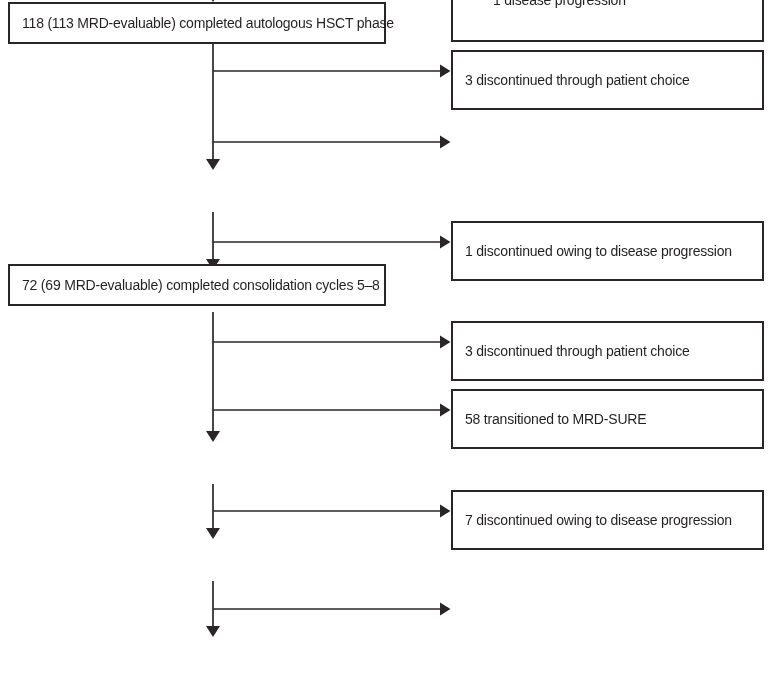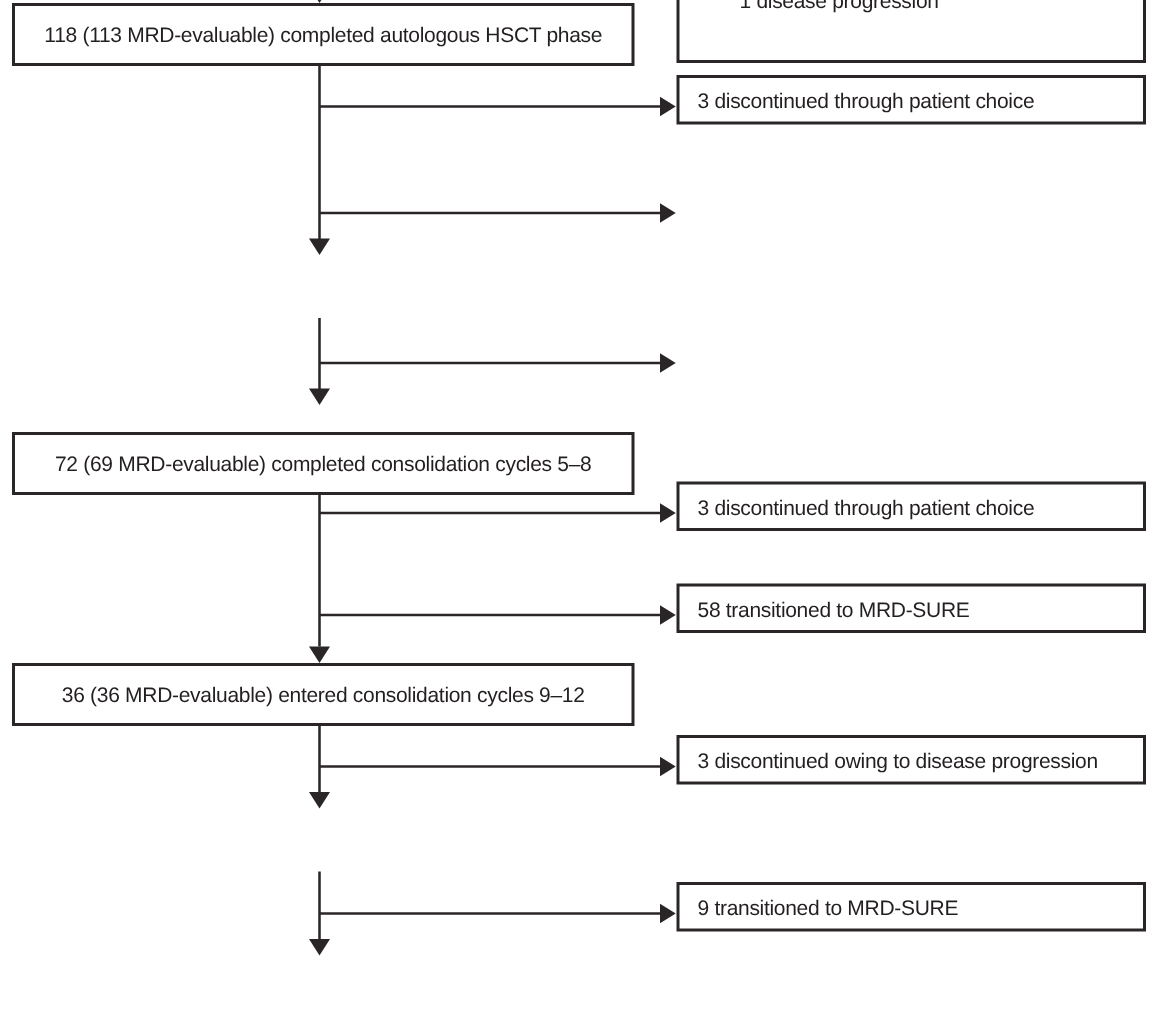--- a/index.html
+++ b/index.html
@@ -29,22 +29,22 @@
     border: 2px solid #2a2627;
     background: #ffffff;
     display: flex;
     align-items: center;
     padding: 0 12px;
     font-size: 14px;
     letter-spacing: -0.2px;
     line-height: 16px;
     white-space: nowrap;
   }
-  .box.main { left: 8px; width: 415px; height: 42px; justify-content: center; }
-  .box.side { left: 451px; width: 313px; height: 33px; }
+  .box.main { left: 8px; width: 378px; height: 42px; }
+  .box.side { left: 451px; width: 313px; height: 60px; }
   .box.partial {
     display: block;
     padding: 0;
     top: -42px;
     height: 84px;
   }
   .partial .frag {
     position: absolute;
     top: 32px;
     left: 40px;
@@ -92,36 +92,33 @@
     </g>
   </svg>
 
   <div class="box side partial">
     <span class="frag">1 disease progression</span>
   </div>
 
   <div class="box main" style="top:2px">
     <span>118 (113 MRD-evaluable) completed autologous HSCT phase</span>
   </div>
-  <div class="box main" style="top:288px">
+  <div class="box main" style="top:264px">
     <span>72 (69 MRD-evaluable) completed consolidation cycles 5–8</span>
-  </div>
-  <div class="box main" style="top:442px">
-    <span>36 (36 MRD-evaluable) entered consolidation cycles 9–12</span>
   </div>
 
   <div class="box side" style="top:50px">
     <span>3 discontinued through patient choice</span>
+  </div>
+  <div class="box side" style="top:221px">
+    <span>1 discontinued owing to disease progression</span>
   </div>
   <div class="box side" style="top:321px">
     <span>3 discontinued through patient choice</span>
   </div>
   <div class="box side" style="top:389px">
     <span>58 transitioned to MRD-SURE</span>
   </div>
   <div class="box side" style="top:490px">
-    <span>3 discontinued owing to disease progression</span>
-  </div>
-  <div class="box side" style="top:588px">
-    <span>9 transitioned to MRD-SURE</span>
+    <span>7 discontinued owing to disease progression</span>
   </div>
 
 </div>
 
 </body></html>

